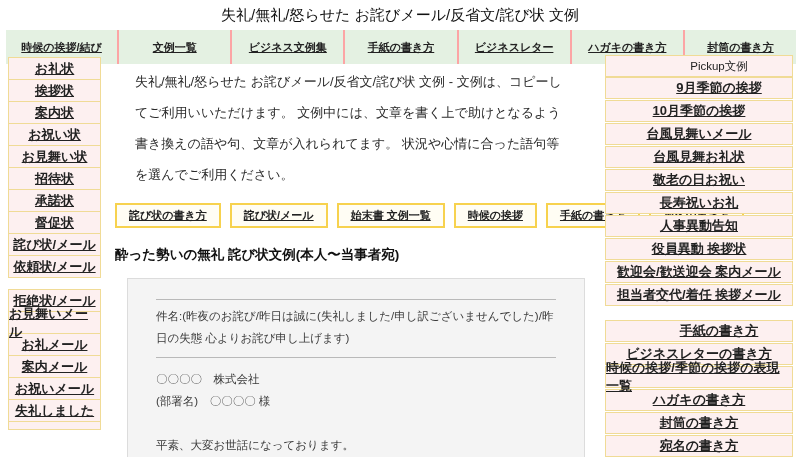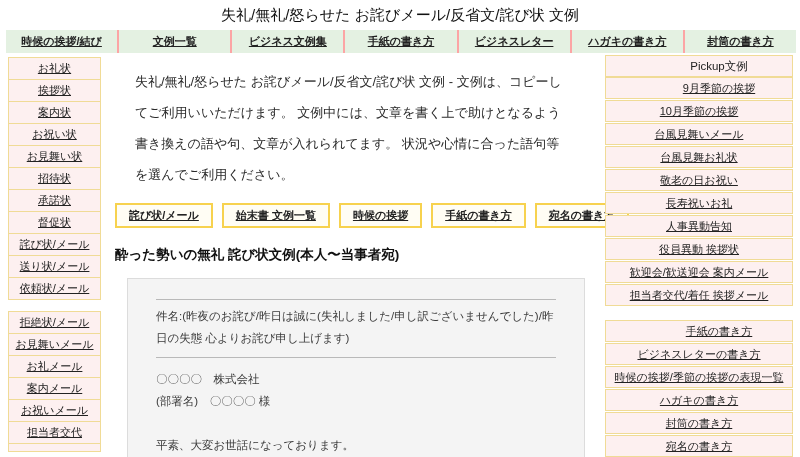--- a/index.html
+++ b/index.html
@@ -5,32 +5,32 @@
   * { margin:0; padding:0; box-sizing:border-box; }
   html,body { width:800px; height:457px; overflow:hidden; background:#ffffff;
     font-family:"Liberation Sans","DejaVu Sans",sans-serif; color:#222; }
   .page { position:relative; width:800px; height:457px; }
 
   
   .page-title { position:absolute; top:6px; left:0; width:800px; text-align:center;
     font-size:15px; font-weight:normal; color:#111; }
 
   
-  .topnav { position:absolute; top:30px; left:6px; width:790px; height:23px;
+  .topnav { position:absolute; top:30px; left:6px; width:790px; height:34px;
     display:flex; background:#fca5a5; }
   .topnav .cell { flex:1 1 0; background:#e4f1e2; margin-right:2px;
     display:flex; align-items:center; justify-content:center;
     font-size:11px; font-weight:bold; }
   .topnav .cell:last-child { margin-right:0; }
   .lnk { text-decoration:underline; color:#222; cursor:pointer; }
 
   
   .pill { background:#fdf0f0; border:1px solid #f0db96; height:23px;
     display:flex; align-items:center; justify-content:center;
-    font-size:11px; font-weight:normal; margin-top:-1px; }
+    font-size:13px; font-weight:bold; margin-top:-1px; }
   .pill:first-child { margin-top:0; }
   .pill-header { font-weight:normal; font-size:11.5px; }
   .pill-partial { height:9px; margin-top:-1px; }
 
   .left-sidebar { position:absolute; left:8px; top:57px; width:93px; }
   .left-group2 { margin-top:11px; }
 
   .right-sidebar { position:absolute; left:605px; top:55px; width:188px; }
   .right-sidebar .pill { height:22px; margin-top:1px; }
   .right-sidebar .pill:first-child { margin-top:0;padding-left:40px; }
@@ -109,53 +109,53 @@
         <div class="pill">
           <span class="lnk">承諾状</span>
         </div>
         <div class="pill">
           <span class="lnk">督促状</span>
         </div>
         <div class="pill">
           <span class="lnk">詫び状/メール</span>
         </div>
         <div class="pill">
-          <span class="lnk">送り状/メール</span>
-        </div>
-        <div class="pill">
           <span class="lnk">依頼状/メール</span>
         </div>
       </div>
     <div class="left-group2">
         <div class="pill">
           <span class="lnk">拒絶状/メール</span>
         </div>
         <div class="pill">
           <span class="lnk">お見舞いメール</span>
         </div>
         <div class="pill">
           <span class="lnk">お礼メール</span>
         </div>
         <div class="pill">
           <span class="lnk">案内メール</span>
         </div>
         <div class="pill">
           <span class="lnk">お祝いメール</span>
         </div>
         <div class="pill">
-          <span class="lnk">担当者交代</span>
+          <span class="lnk">失礼しました</span>
         </div>
       </div>
     <div class="pill pill-partial"></div>
   </div>
 
   <div class="main">
     <div class="intro">失礼/無礼/怒らせた お詫びメール/反省文/詫び状 文例 - 文例は、コピーしてご利用いいただけます。 文例中には、文章を書く上で助けとなるよう書き換えの語や句、文章が入れられてます。 状況や心情に合った語句等を選んでご利用ください。</div>
 
     <div class="btn-row">
+        <div class="btn">
+          <span class="lnk">詫び状の書き方</span>
+        </div>
         <div class="btn">
           <span class="lnk">詫び状/メール</span>
         </div>
         <div class="btn">
           <span class="lnk">始末書 文例一覧</span>
         </div>
         <div class="btn">
           <span class="lnk">時候の挨拶</span>
         </div>
         <div class="btn">

